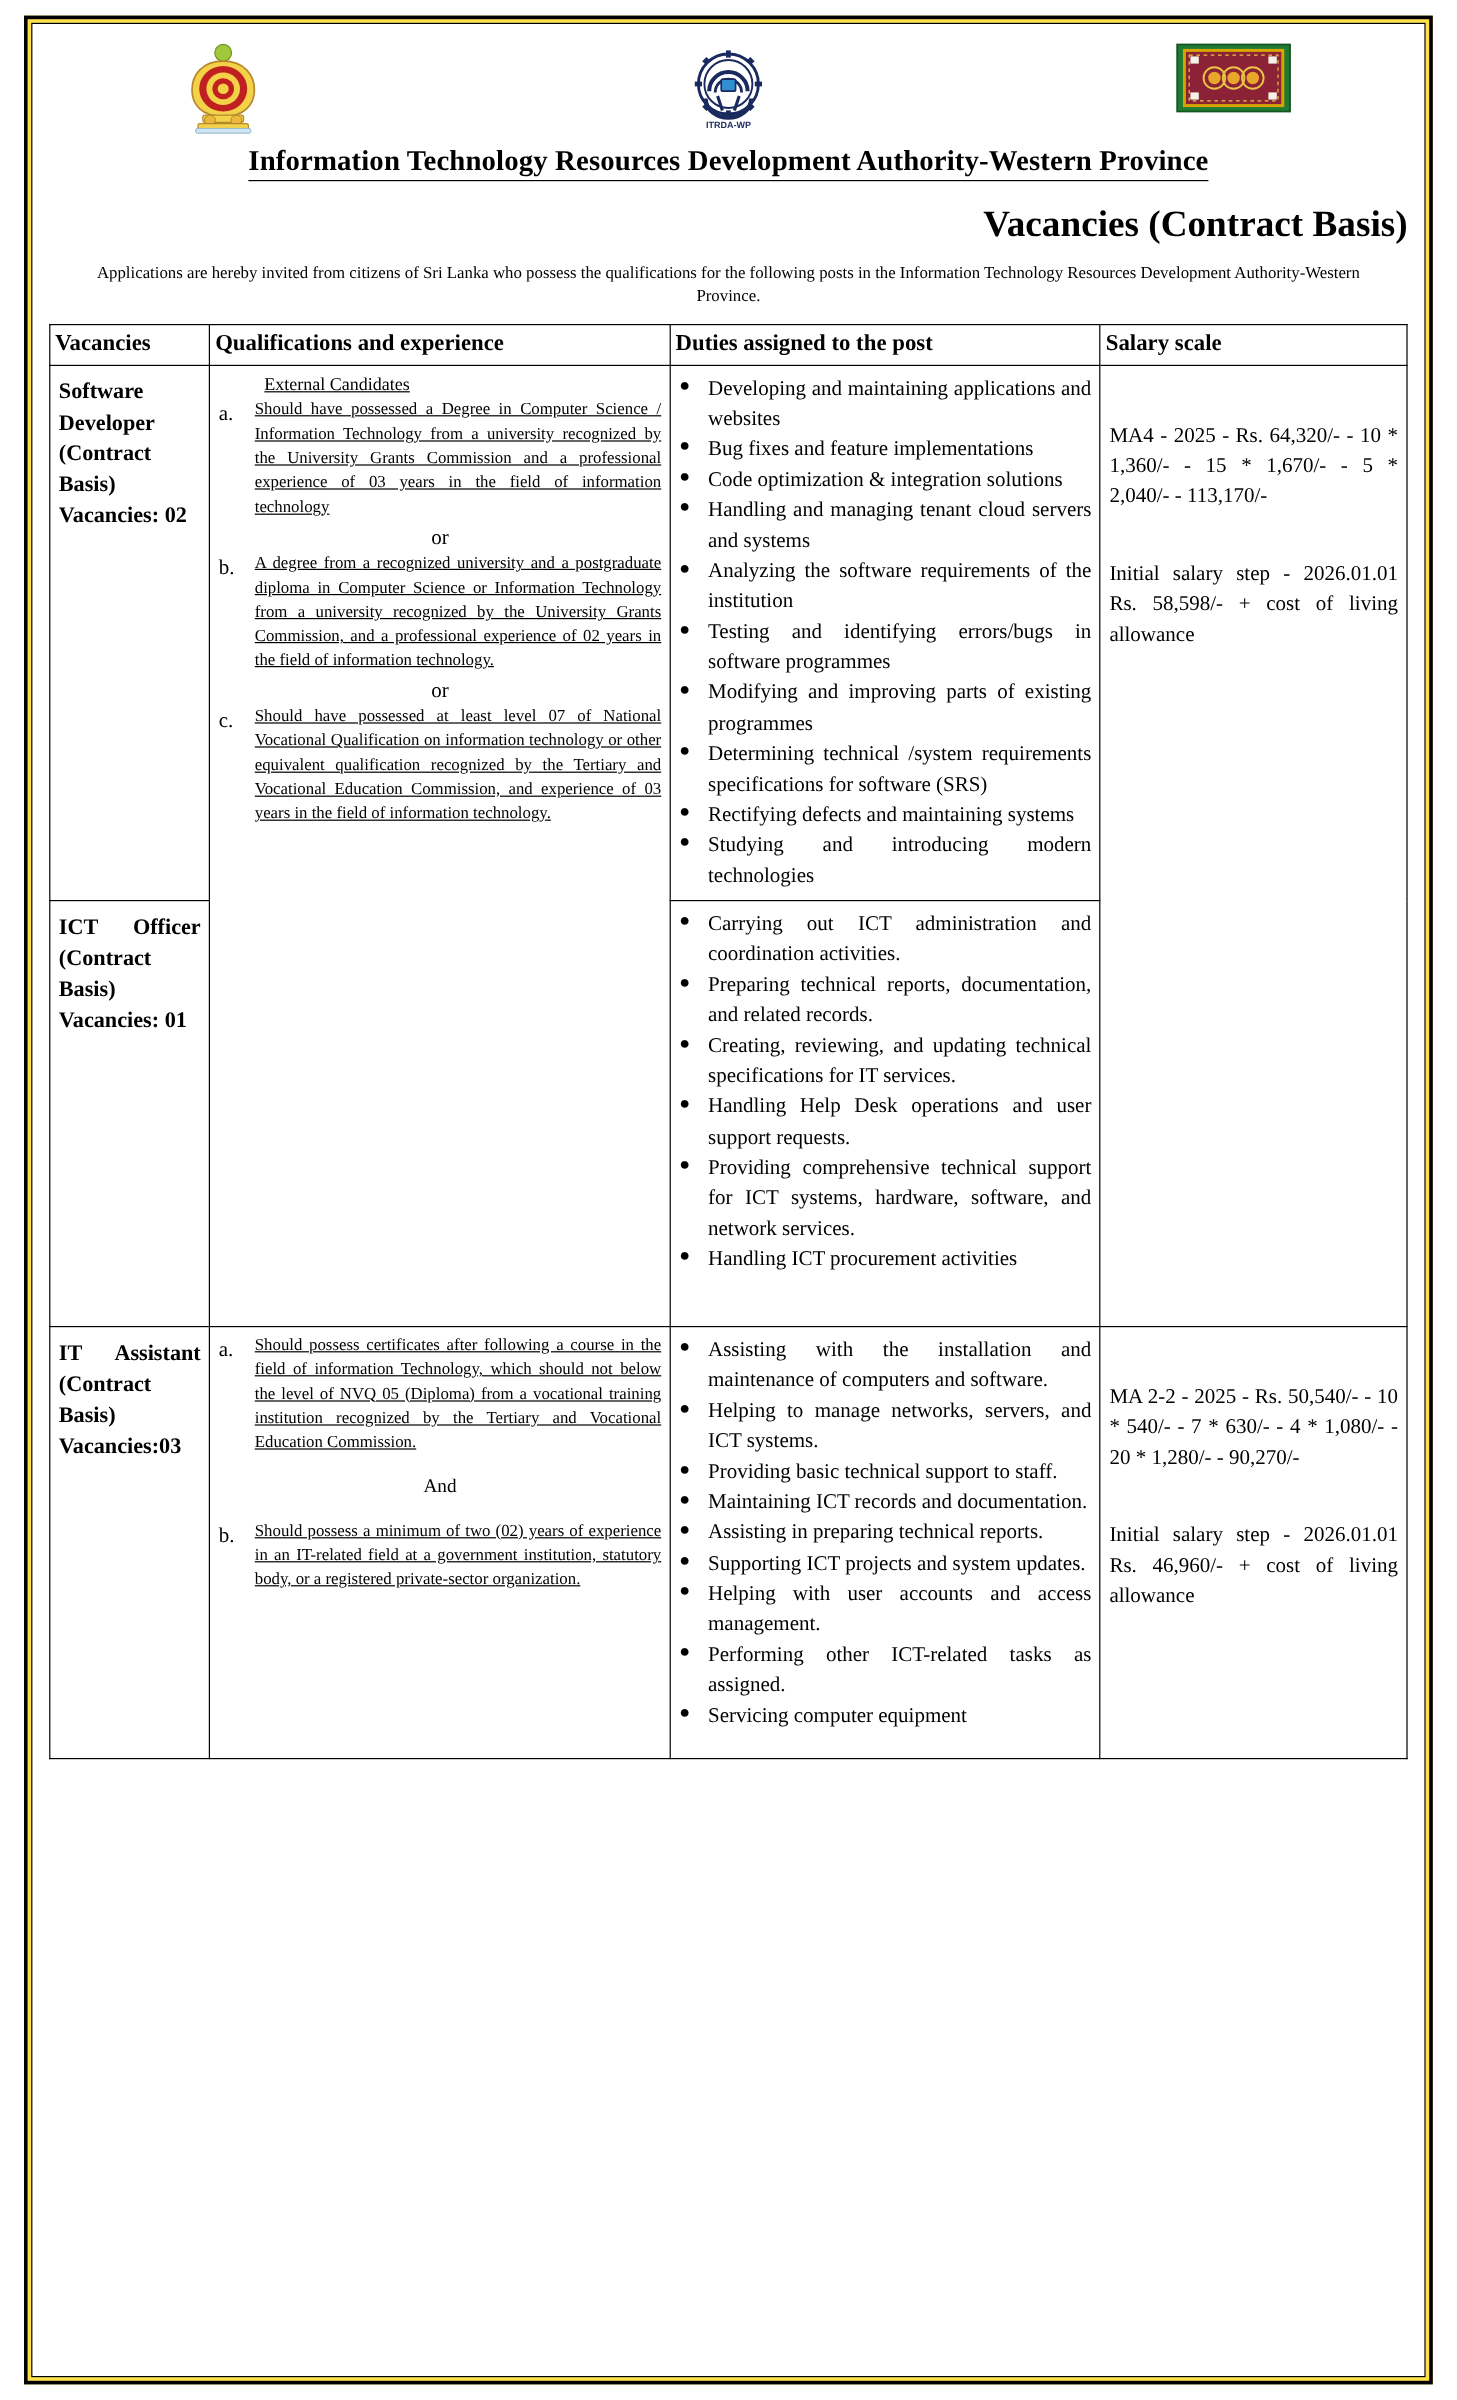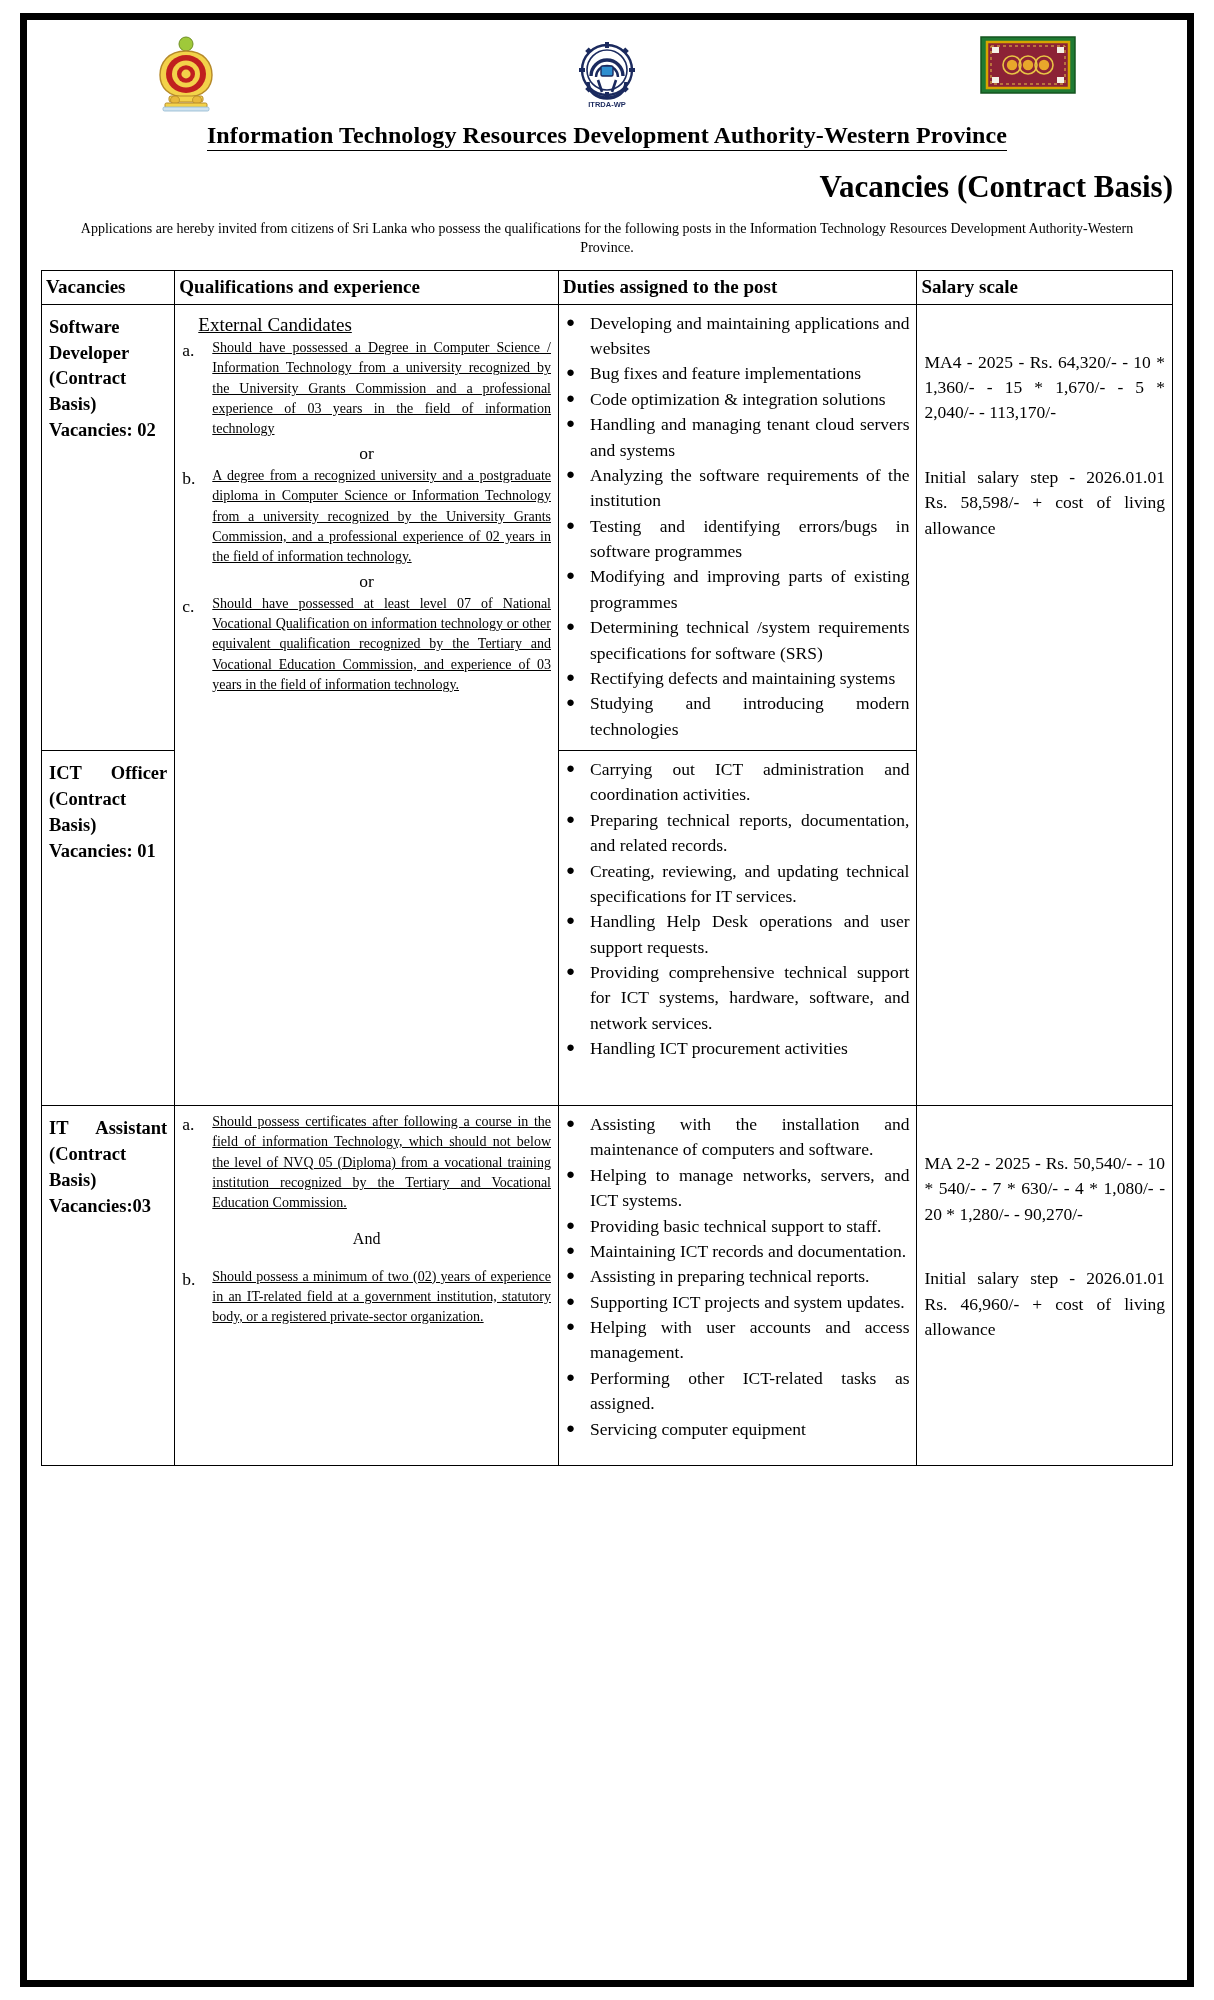--- a/index.html
+++ b/index.html
@@ -18,21 +18,21 @@
 
   
   .page-frame {
     position: absolute;
     left: 20px;
     top: 13px;
     width: 1174px;
     height: 1974px;
     border: 3px solid #000;
     padding: 3px;
-    background: #000000;
+    background: #fde047;
   }
   .page-frame-inner {
     width: 100%;
     height: 100%;
     border: 1px solid #000;
     padding: 10px 14px 0 14px;
     background: #fff;
     overflow: hidden;
   }
 
@@ -133,23 +133,23 @@
     flex: 1 1 auto;
     text-align: justify;
     text-align-last: left;
     font-size: 14px;
     line-height: 1.45;
     hyphens: none;
     text-decoration: underline;
   }
   .sub-heading {
     text-decoration: underline;
-    font-size: 19px;
-    line-height: 1.45;
-    margin-left: 16px;
+    font-size: 15px;
+    line-height: 1.45;
+    margin-left: 38px;
   }
   .or-word {
     text-align: center;
     font-size: 17.5px;
     line-height: 1.45;
     margin: 0 0 0 0;
   }
   .and-word {
     text-align: center;
     font-size: 16px;

